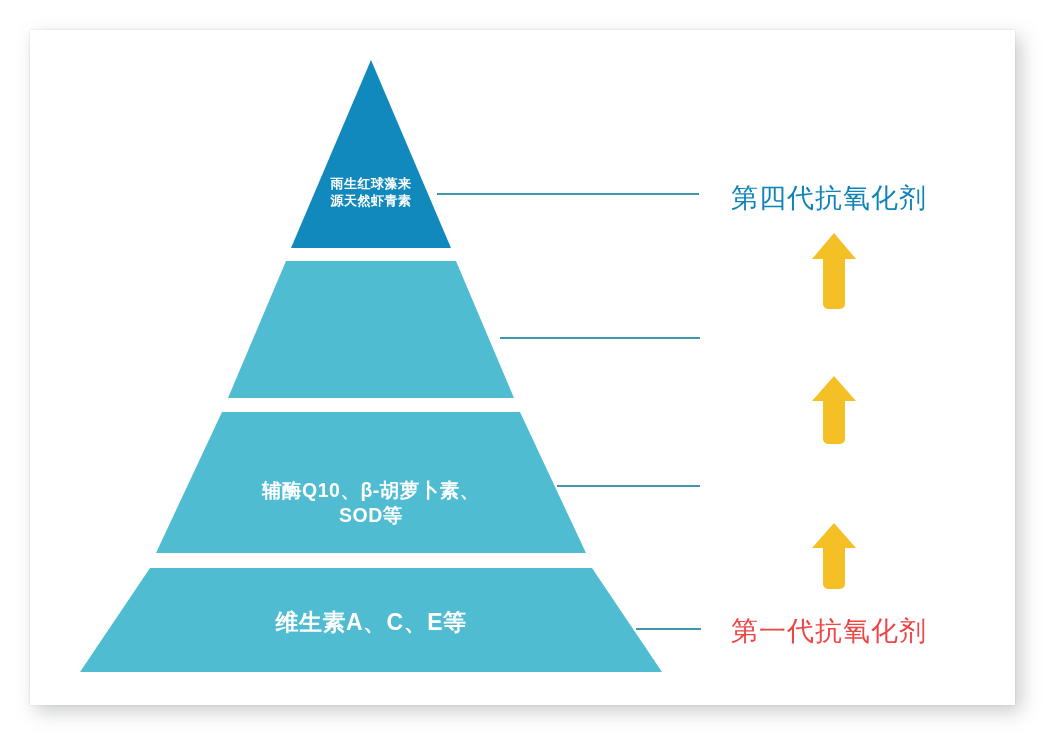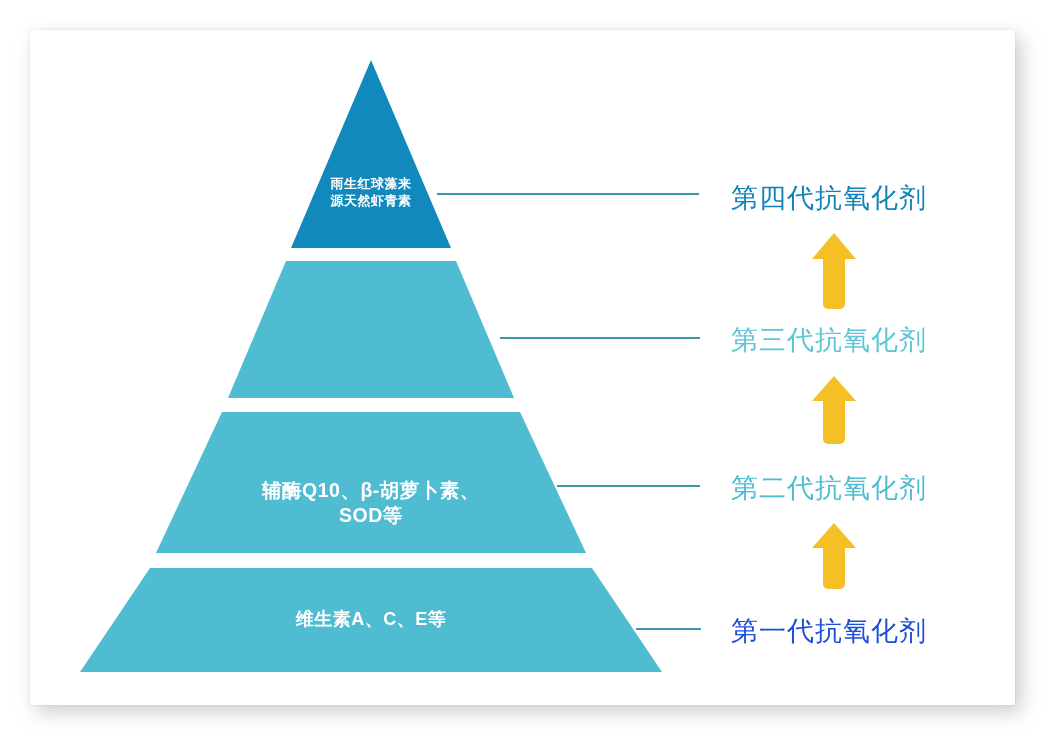--- a/index.html
+++ b/index.html
@@ -59,21 +59,21 @@
   #tier-text-3 {
     left: 231px; top: 307px; width: 280px;
     font-size: 18.5px;
   }
   #tier-text-2 {
     left: 181px; top: 478px; width: 380px;
     font-size: 19.5px;
   }
   #tier-text-1 {
     left: 141px; top: 608px; width: 460px;
-    font-size: 18px;
+    font-size: 23px;
     text-align: center;
   }
 
   
   .connector {
     position: absolute;
     height: 2px;
     background: #3f97ad;
   }
   #connector-4 { left: 437px; top: 193px; width: 262px; }
@@ -85,21 +85,21 @@
   .gen-label {
     position: absolute;
     font-weight: normal;
     font-size: 27px;
     letter-spacing: 1px;
     white-space: nowrap;
   }
   #gen-label-4 { left: 731px; top: 180px; color: #1084b8; }
   #gen-label-3 { left: 731px; top: 322px; color: #5cc5d8; }
   #gen-label-2 { left: 731px; top: 470px; color: #4fbcd2; }
-  #gen-label-1 { left: 731px; top: 613px; color: #1d4ed8; }
+  #gen-label-1 { left: 731px; top: 613px; color: #ef4444; }
 
   
   .up-arrow {
     position: absolute;
     width: 46px;
   }
   #arrow-3to4 { left: 811px; top: 232px; height: 78px; }
   #arrow-2to3 { left: 811px; top: 375px; height: 70px; }
   #arrow-1to2 { left: 811px; top: 522px; height: 68px; }
   .up-arrow svg { display: block; width: 100%; height: 100%; }
@@ -131,23 +131,21 @@
 
   <div class="tier-label" id="tier-text-1">维生素A、C、E等</div>
 
   <div class="connector" id="connector-4"></div>
   <div class="connector" id="connector-3"></div>
   <div class="connector" id="connector-2"></div>
   <div class="connector" id="connector-1"></div>
 
   <div class="gen-label" id="gen-label-4">第四代抗氧化剂</div>
 
-  <div class="gen-label" id="gen-label-3">第三代抗氧化剂</div>
 
-  <div class="gen-label" id="gen-label-2">第二代抗氧化剂</div>
 
   <div class="gen-label" id="gen-label-1">第一代抗氧化剂</div>
 
   <div class="up-arrow" id="arrow-3to4">
     <svg viewBox="0 0 46 78" xmlns="http://www.w3.org/2000/svg">
       <path d="M23 1 L45 27 L34 27 L34 72 A5 5 0 0 1 29 77 L17 77 A5 5 0 0 1 12 72 L12 27 L1 27 Z" fill="#f5c026"></path>
     </svg>
   </div>
 
   <div class="up-arrow" id="arrow-2to3">

